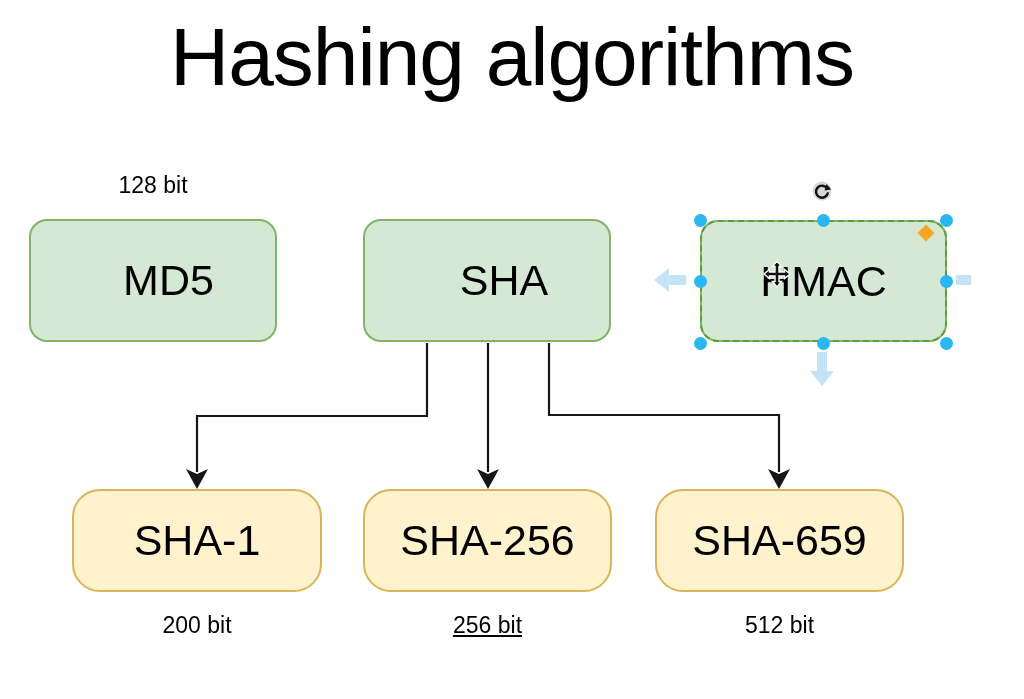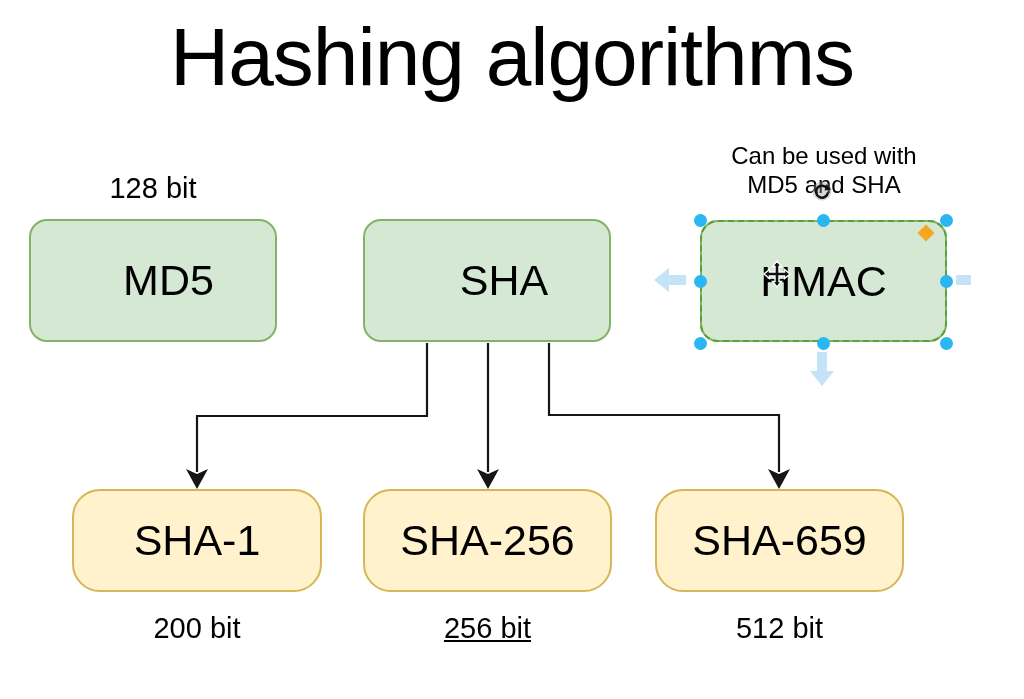--- a/index.html
+++ b/index.html
@@ -23,21 +23,21 @@
     background:var(--yellow-fill,#fff2cc);border:2px solid var(--yellow-border,#d6b656);
     border-radius:28px;width:250px;height:103px;
   }
   .node-md5{left:29px;top:219px;padding-left:31px;}
   .node-sha{left:363px;top:219px;padding-left:34px;}
   .node-hmac{left:700px;top:220px;width:247px;height:122px;}
   .node-sha1{left:72px;top:489px;}
   .node-sha256{left:363px;top:489px;width:249px;}
   .node-sha512{left:655px;top:489px;width:249px;}
   .caption{
-    position:absolute;text-align:center;font-size:29px;color:var(--text,#000);
+    position:absolute;text-align:center;font-size:23px;color:var(--text,#000);
   }
   .caption-md5{left:29px;top:172px;width:248px;}
   .caption-sha1{left:72px;top:612px;width:250px;}
   .caption-sha256{left:363px;top:612px;width:249px;text-decoration:underline;}
   .caption-sha512{left:655px;top:612px;width:249px;}
   .caption-hmac{left:695px;top:141px;width:258px;font-size:24px;line-height:29px;}
   .svg-layer{position:absolute;left:0;top:0;width:1024px;height:699px;}
   .selection-outline{
     position:absolute;left:700px;top:220px;width:247px;height:122px;box-sizing:border-box;
     border:2px dashed var(--selection-outline,#56a03e);border-radius:18px;pointer-events:none;
@@ -52,24 +52,20 @@
   }
 </style>
 </head>
 <body>
 
 <div class="canvas">
 
   <h1 class="title">Hashing algorithms</h1>
 
   <div class="caption caption-md5">128 bit</div>
-  <div class="caption caption-hmac">
-    <div>Can be used with</div>
-    <div>MD5 and SHA</div>
-  </div>
   <div class="caption caption-sha1">200 bit</div>
   <div class="caption caption-sha256">256 bit</div>
   <div class="caption caption-sha512">512 bit</div>
 
   <div class="node node-green node-md5">
     <span>MD5</span>
   </div>
   <div class="node node-green node-sha">
     <span>SHA</span>
   </div>

